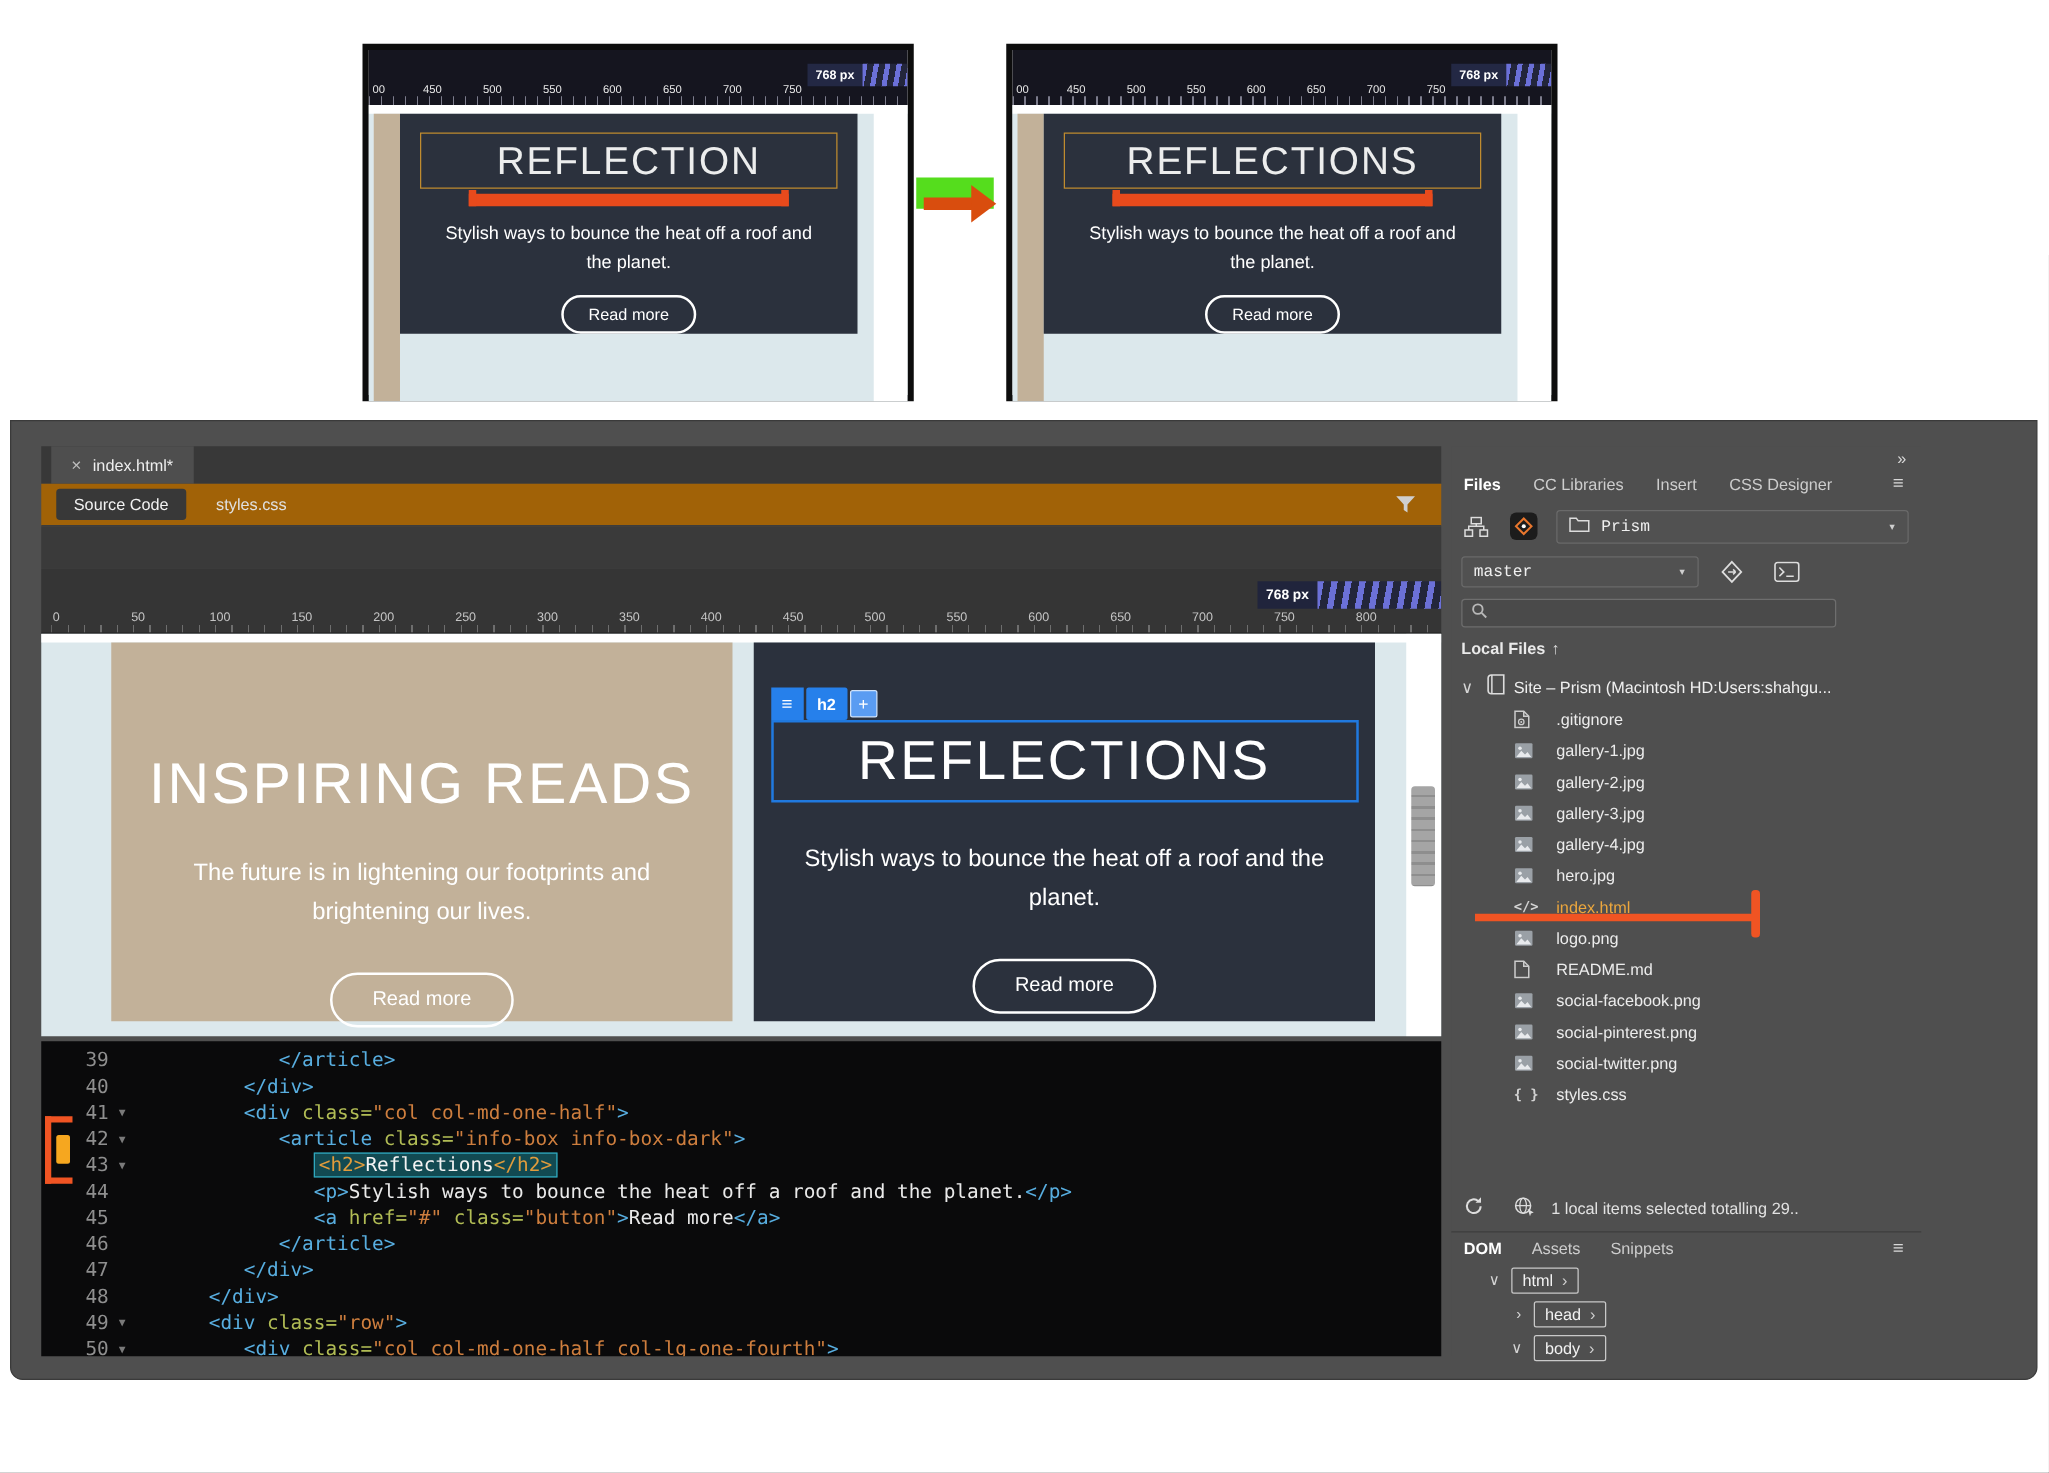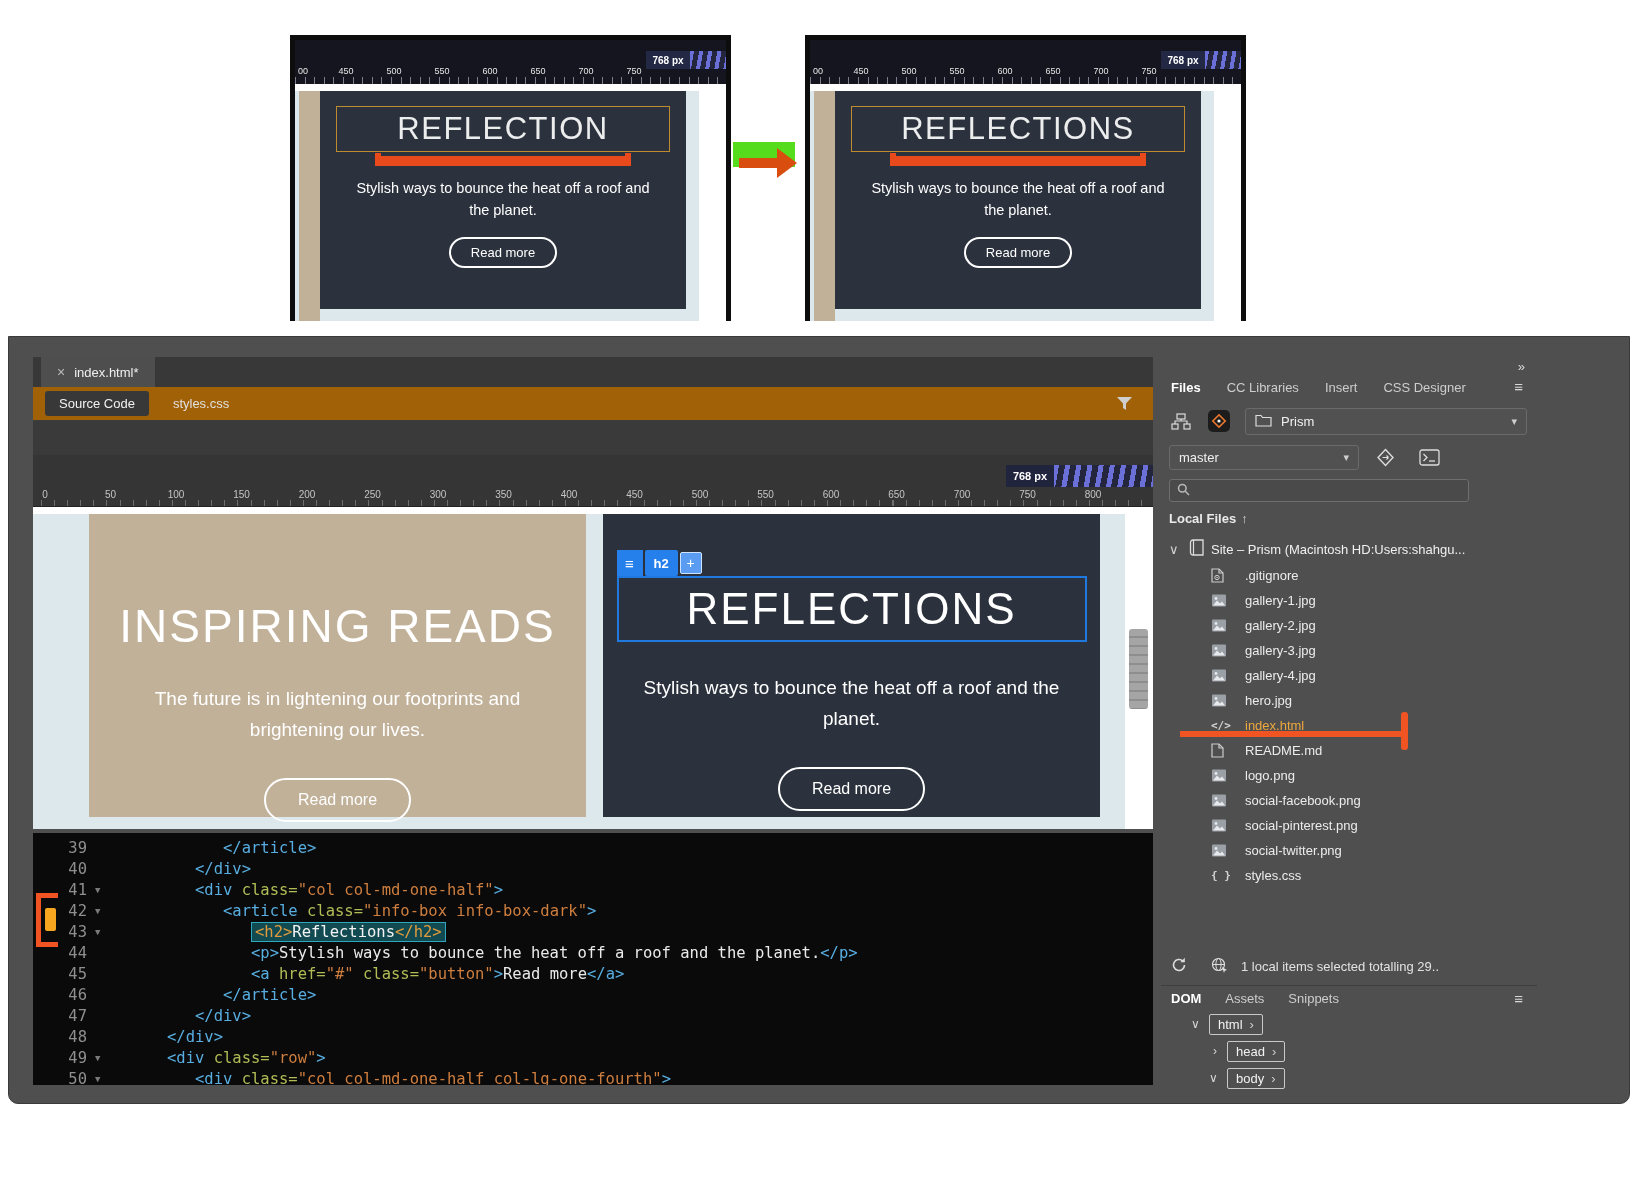--- a/index.html
+++ b/index.html
@@ -14,21 +14,21 @@
     background:repeating-linear-gradient(90deg,#7d7d8d 0 1px,transparent 1px 9.6px); }
   .ptick { position:absolute; bottom:8px; font-size:9px; color:#e6e6e6; transform:translateX(-50%); }
   .p-badge { position:absolute; left:351px; top:11px; width:44px; height:18px;
     background:#232844; color:#fff; font-size:10px; font-weight:bold;
     display:flex; align-items:center; justify-content:center; }
   .p-chevrons { position:absolute; left:395px; top:11px; width:36px; height:18px;
     background:repeating-linear-gradient(100deg,#6b70d8 0 4px,#23263c 4px 9px); }
   .p-content { position:relative; height:237px; background:#dce8ec; overflow:hidden; }
   .p-white-top { position:absolute; left:0; top:0; width:100%; height:7px; background:#fff; }
   .p-tan { position:absolute; left:4px; top:7px; width:21px; height:230px; background:#c2b199; }
-  .p-card { position:absolute; left:25px; top:7px; width:366px; height:218px; background:#2b313d;
+  .p-card { position:absolute; left:25px; top:7px; width:366px; height:176px; background:#2b313d;
     display:flex; flex-direction:column; align-items:center; padding-top:15px; }
   .p-white-edge { position:absolute; left:404px; top:0; width:27px; height:237px; background:#fff; }
   .p-titlebox { border:1px solid #bf8b2f; width:334px; height:46px;
     display:flex; align-items:center; justify-content:center; }
   .p-title { font-size:31px; color:#eceded; letter-spacing:1.5px; }
   .staple { margin-top:1px; width:256px; height:13px;
     border-left:6px solid #e84a1c; border-right:6px solid #e84a1c; border-bottom:10px solid #e84a1c; }
   .p-body { margin-top:11px; font-size:14.5px; color:#fff; text-align:center; line-height:1.55; width:310px; }
   .p-btn { margin-top:15px; border:2px solid #fff; border-radius:17px; padding:6px 20px;
     color:#fff; font-size:13px; cursor:pointer; }
@@ -115,21 +115,21 @@
   .overflow-gl { position:absolute; right:12px; top:2px; color:#d8d8d8; font-size:13px; cursor:pointer; }
   .ptabs { position:absolute; left:0; top:18px; width:100%; height:24px; display:flex;
     gap:26px; padding-left:10px; align-items:center; font-size:13px; color:#cdcdcd; }
   .ptab { cursor:pointer; }
   .ptab.active { color:#fff; font-weight:bold; }
   .pmenu { position:absolute; right:14px; color:#d8d8d8; font-size:15px; cursor:pointer; }
   .row2 { position:absolute; left:0; top:50px; width:100%; height:30px; }
   .icon-btn { position:absolute; cursor:pointer; }
   .pselect { position:absolute; height:27px; border:1px solid #6a6a6a; border-radius:3px;
     background:#515151; display:flex; align-items:center; padding:0 9px; gap:9px;
-    color:#f0f0f0; font-size:13px; cursor:pointer; }
+    color:#f0f0f0; font-size:13px; cursor:pointer;font-family:Liberation Mono, monospace; }
   .chev { margin-left:auto; color:#cfcfcf; font-size:11px; }
   .row3 { position:absolute; left:0; top:88px; width:100%; height:28px; }
   .searchbox { position:absolute; left:8px; top:122px; width:300px; height:23px;
     border:1px solid #6e6e6e; border-radius:3px; background:#4a4a4a;
     display:flex; align-items:center; padding:0 7px; }
   .searchbox input { background:transparent; border:none; outline:none; color:#eee;
     font-size:12px; width:260px; font-family:"Liberation Sans",sans-serif; }
   .localfiles { position:absolute; left:8px; top:154px; color:#eaeaea; font-size:13px; font-weight:bold; }
   .uparrow { color:#d8d8d8; font-weight:normal; margin-left:5px; }
   .rootrow { position:absolute; left:0; top:180px; width:100%; height:24px;
@@ -457,36 +457,36 @@
           <span class="fname">hero.jpg</span>
         </div>
         <div class="file-row sel">
           <span class="ficon">
             <span class="ticon">&lt;/&gt;</span>
           </span>
           <span class="fname">index.html</span>
         </div>
         <div class="file-row">
           <span class="ficon">
+            <svg width="16" height="15" viewBox="0 0 16 15">
+              <rect x="1" y="1.5" width="14" height="12" rx="1" fill="#9aa0a6"></rect>
+              <circle cx="5" cy="5.5" r="1.4" fill="#e8eaed"></circle>
+              <path d="M2 12.5l4-5 3 3 2-2 3 4z" fill="#e8eaed"></path>
+            </svg>
+          </span>
+          <span class="fname">logo.png</span>
+        </div>
+        <div class="file-row">
+          <span class="ficon">
             <svg width="13" height="15" viewBox="0 0 13 15">
               <path d="M1 1h7l4 4v9H1z" fill="none" stroke="#ccc" stroke-width="1.2"></path>
               <path d="M8 1v4h4" fill="none" stroke="#ccc" stroke-width="1.2"></path>
             </svg>
           </span>
           <span class="fname">README.md</span>
-        </div>
-        <div class="file-row">
-          <span class="ficon">
-            <svg width="16" height="15" viewBox="0 0 16 15">
-              <rect x="1" y="1.5" width="14" height="12" rx="1" fill="#9aa0a6"></rect>
-              <circle cx="5" cy="5.5" r="1.4" fill="#e8eaed"></circle>
-              <path d="M2 12.5l4-5 3 3 2-2 3 4z" fill="#e8eaed"></path>
-            </svg>
-          </span>
-          <span class="fname">logo.png</span>
         </div>
         <div class="file-row">
           <span class="ficon">
             <svg width="16" height="15" viewBox="0 0 16 15">
               <rect x="1" y="1.5" width="14" height="12" rx="1" fill="#9aa0a6"></rect>
               <circle cx="5" cy="5.5" r="1.4" fill="#e8eaed"></circle>
               <path d="M2 12.5l4-5 3 3 2-2 3 4z" fill="#e8eaed"></path>
             </svg>
           </span>
           <span class="fname">social-facebook.png</span>

